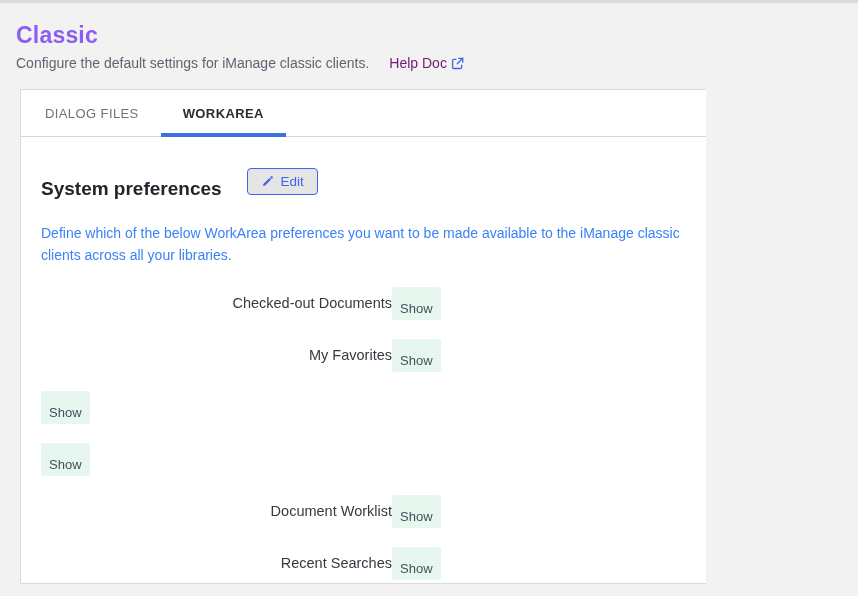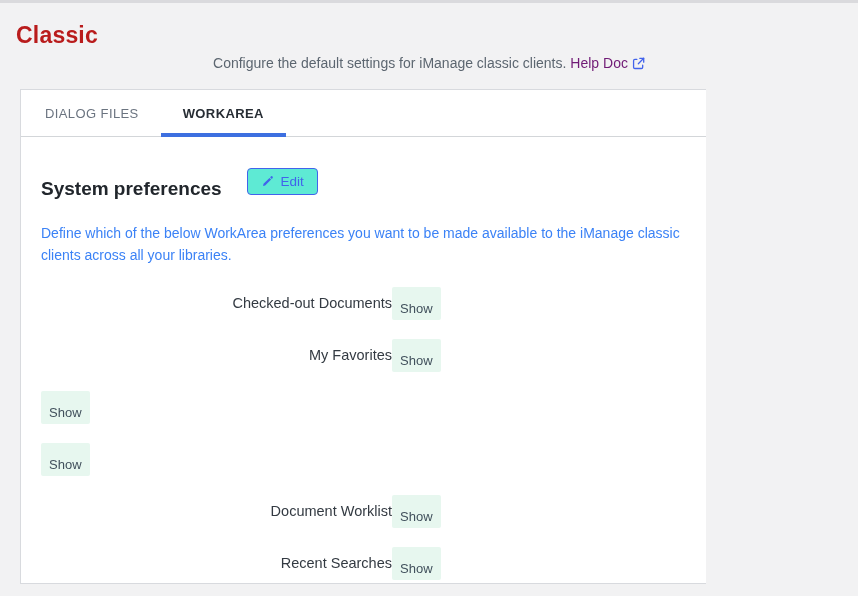--- a/index.html
+++ b/index.html
@@ -14,31 +14,30 @@
     height: 3px;
     background: #dadadd;
   }
   
   .page-header {
     padding: 19px 16px 0 16px;
   }
   .page-title {
     font-size: 23px;
     font-weight: 700;
-    color: #b91c1c;
+    color: #8b5cf6;
     letter-spacing: 0.2px;
   }
   .page-subtitle {
     margin-top: 6px;
     font-size: 14px;
     color: #5c6670;
     display: flex;
     align-items: center;
-    gap: 4px;
-    justify-content: center;
+    gap: 20px;
   }
   .help-link {
     color: #701a75;
     text-decoration: none;
     display: inline-flex;
     align-items: center;
     gap: 4px;
     cursor: pointer;
   }
   .help-link svg { display: block; }
@@ -96,21 +95,21 @@
     font-size: 19px;
     font-weight: 700;
     color: #21262c;
     margin-top: 16px;
   }
   .edit-button {
     display: inline-flex;
     align-items: center;
     gap: 7px;
     padding: 5px 13px;
-    background: #5eead4;
+    background: #e5e5e5;
     border: 1px solid #4263eb;
     border-radius: 4px;
     color: #4263eb;
     font-size: 13.5px;
     font-family: inherit;
     cursor: pointer;
   }
   .edit-button svg { display: block; }
   .section-description {
     margin-top: 22px;

